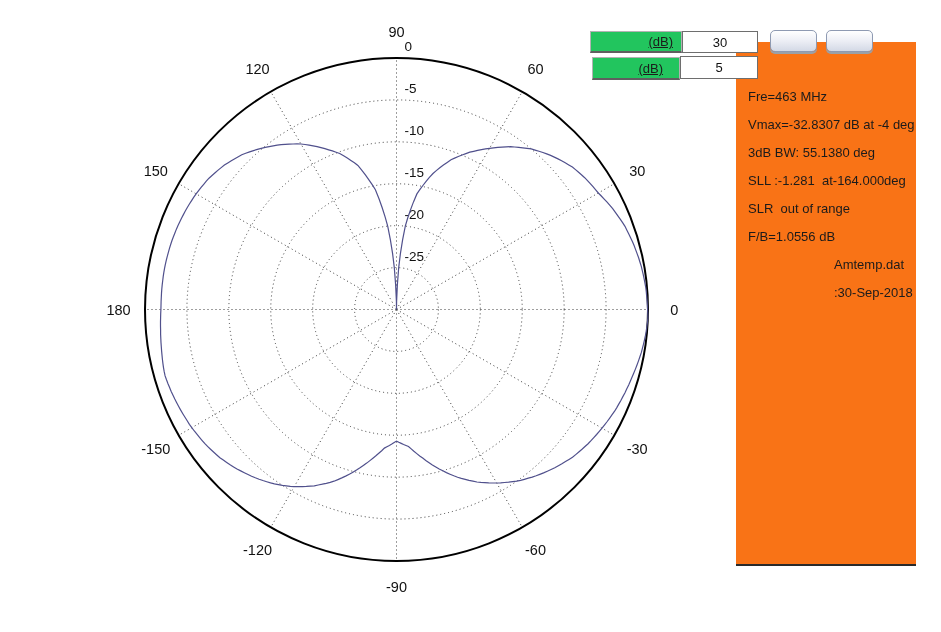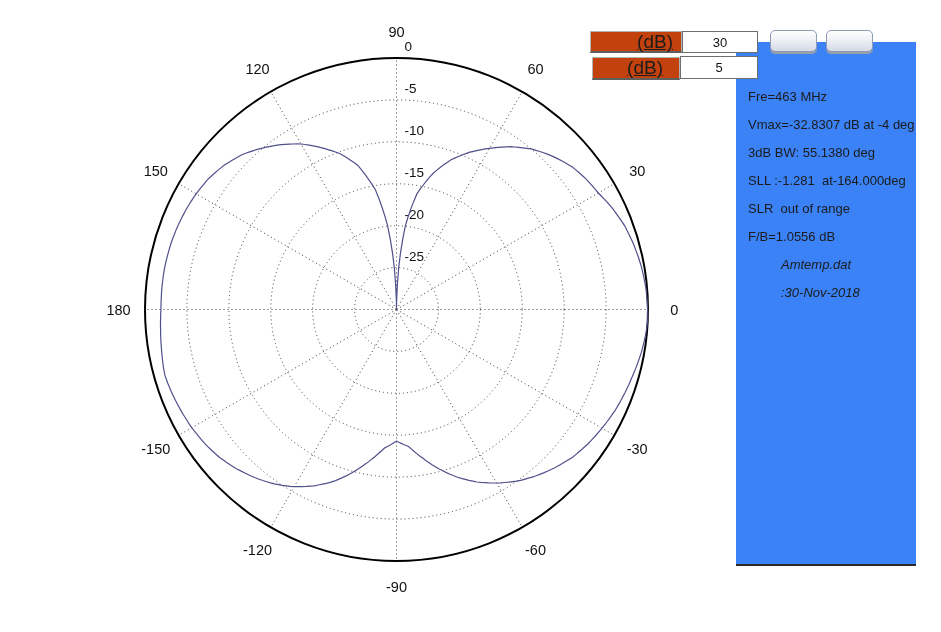--- a/index.html
+++ b/index.html
@@ -4,48 +4,48 @@
 <style>
   html,body { margin:0; padding:0; background:#fff; }
   .stage {
     position:relative; width:941px; height:632px; overflow:hidden;
     background:#fff; font-family:"Liberation Sans", sans-serif;
   }
   #polar-svg { position:absolute; left:0; top:0; font-family:"Liberation Sans", sans-serif; }
 
   
   .frame {
-    position:absolute; box-sizing:border-box; background:#c2410c;
+    position:absolute; box-sizing:border-box; background:#22c55e;
     border:1px solid #b3b3b3; border-bottom:2px solid #5f5f5f;
     display:flex; align-items:center; justify-content:flex-end;
-    font-size:19px; color:#1c1c1c; z-index:2;text-decoration:underline;
+    font-size:13px; color:#1c1c1c; z-index:2;text-decoration:underline;
   }
   .frame .lbl { padding-right:8px; }
   .frame.step .lbl { padding-right:16px; }
   .tb {
     position:absolute; box-sizing:border-box; background:#fff;
     border:1px solid #6e6e6e; text-align:center; font-size:13px;
     font-family:"Liberation Sans", sans-serif; color:#111; padding:0; z-index:2;
   }
   .btn {
     position:absolute; box-sizing:border-box; border:1px solid #8e9ab2;
     border-radius:5px;
     background:linear-gradient(180deg,#ffffff 0%,#eceef5 50%,#d3d9e6 100%);
     box-shadow:0 2px 0 #9aa0a8; z-index:2; cursor:default;
   }
 
   
   .panel {
     position:absolute; left:736px; top:42px; width:180px; height:524px;
-    box-sizing:border-box; background:#3b82f6; border-bottom:2px solid #2a2a2a;
+    box-sizing:border-box; background:#f97316; border-bottom:2px solid #2a2a2a;
     font-size:13px; color:#1b1b1b; z-index:1;
   }
   .panel-inner { padding-top:48px; }
   .info-line { line-height:13px; height:13px; margin:0 0 15px 12px; white-space:pre; }
-  .info-line.indent { margin-left:45px;font-style:italic; }
+  .info-line.indent { margin-left:98px; }
 </style>
 </head>
 <body>
 
 <div class="stage">
 
   <svg id="polar-svg" width="720" height="632">
       <circle cx="396.5" cy="309.5" r="41.916666666666664" fill="none" stroke="#3c3c3c" stroke-width="1" stroke-dasharray="1 3"></circle>
       <circle cx="396.5" cy="309.5" r="83.83333333333333" fill="none" stroke="#3c3c3c" stroke-width="1" stroke-dasharray="1 3"></circle>
       <circle cx="396.5" cy="309.5" r="125.75" fill="none" stroke="#3c3c3c" stroke-width="1" stroke-dasharray="1 3"></circle>
@@ -100,17 +100,17 @@
 
   <div class="panel">
     <div class="panel-inner">
       <div class="info-line">Fre=463 MHz</div>
       <div class="info-line">Vmax=-32.8307 dB at -4 deg</div>
       <div class="info-line">3dB BW: 55.1380 deg</div>
       <div class="info-line">SLL :-1.281  at-164.000deg</div>
       <div class="info-line">SLR  out of range</div>
       <div class="info-line">F/B=1.0556 dB</div>
       <div class="info-line indent">Amtemp.dat</div>
-      <div class="info-line indent">:30-Nov-2018</div>
+      <div class="info-line indent">:30-Sep-2018</div>
     </div>
   </div>
 
 </div>
 
 </body></html>

